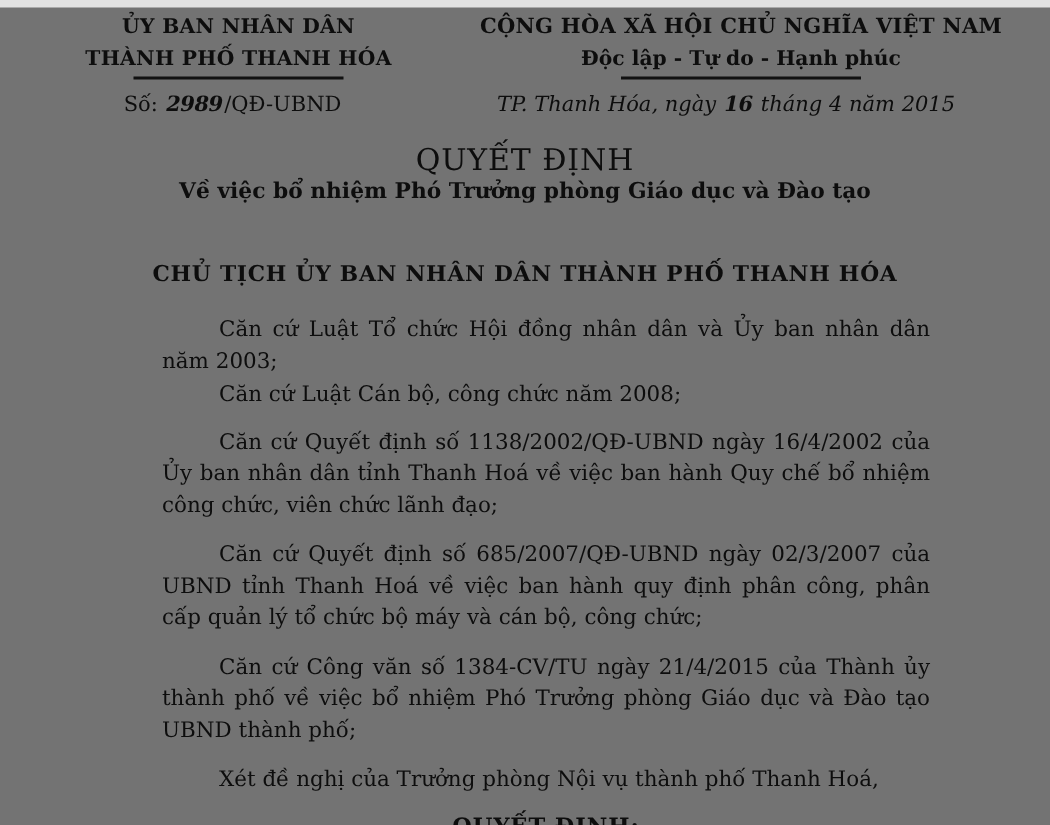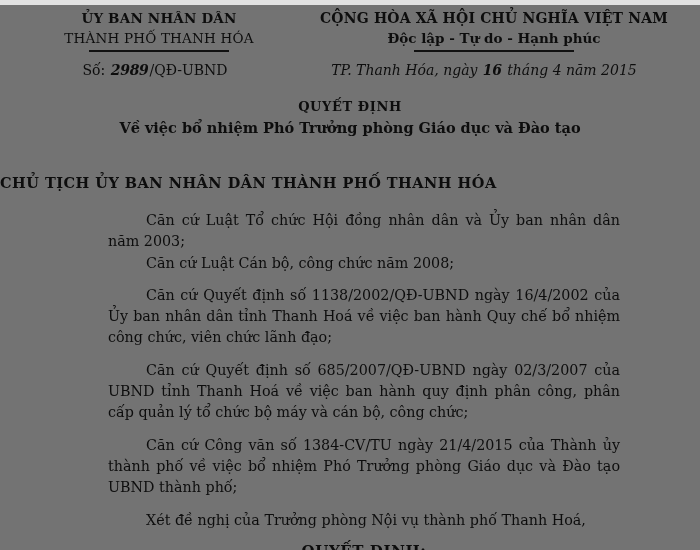--- a/index.html
+++ b/index.html
@@ -49,21 +49,21 @@
   }
   .org-line1 {
     font-size: 13.5px;
     font-weight: bold;
     letter-spacing: 0.2px;
     line-height: 19px;
     white-space: nowrap;
   }
   .org-line2 {
     font-size: 13.5px;
-    font-weight: normal;
+    font-weight: bold;
     letter-spacing: 0.2px;
     line-height: 19px;
     white-space: nowrap;
     display: inline-block;
     position: relative;
   }
   .rule-under {
     display: block;
     height: 2px;
     background: #111;
@@ -117,41 +117,41 @@
     padding: 0 1px;
   }
   
   .title-block {
     position: absolute;
     top: 96px; left: 0;
     width: 700px;
     text-align: center;
   }
   .decision-title {
-    font-size: 13px;
-    font-weight: bold;
+    font-size: 20px;
+    font-weight: normal;
     letter-spacing: 0.6px;
     line-height: 21px;
   }
   .decision-sub1,
   .decision-sub2 {
     font-size: 14.5px;
     font-weight: bold;
     line-height: 21px;
   }
   .decision-sub2 {
     display: inline-block;
     position: relative;
   }
   .rule-title { width: 250px; height: 2px; background: #111; margin: 1px auto 0 auto; }
   .authority-heading {
     position: absolute;
     top: 174px; left: 0;
     width: 700px;
-    text-align: left;
+    text-align: center;
     font-size: 14.5px;
     font-weight: bold;
     letter-spacing: 0.5px;
   }
   
   .body {
     position: absolute;
     top: 210px;
     left: 108px;
     width: 512px;

